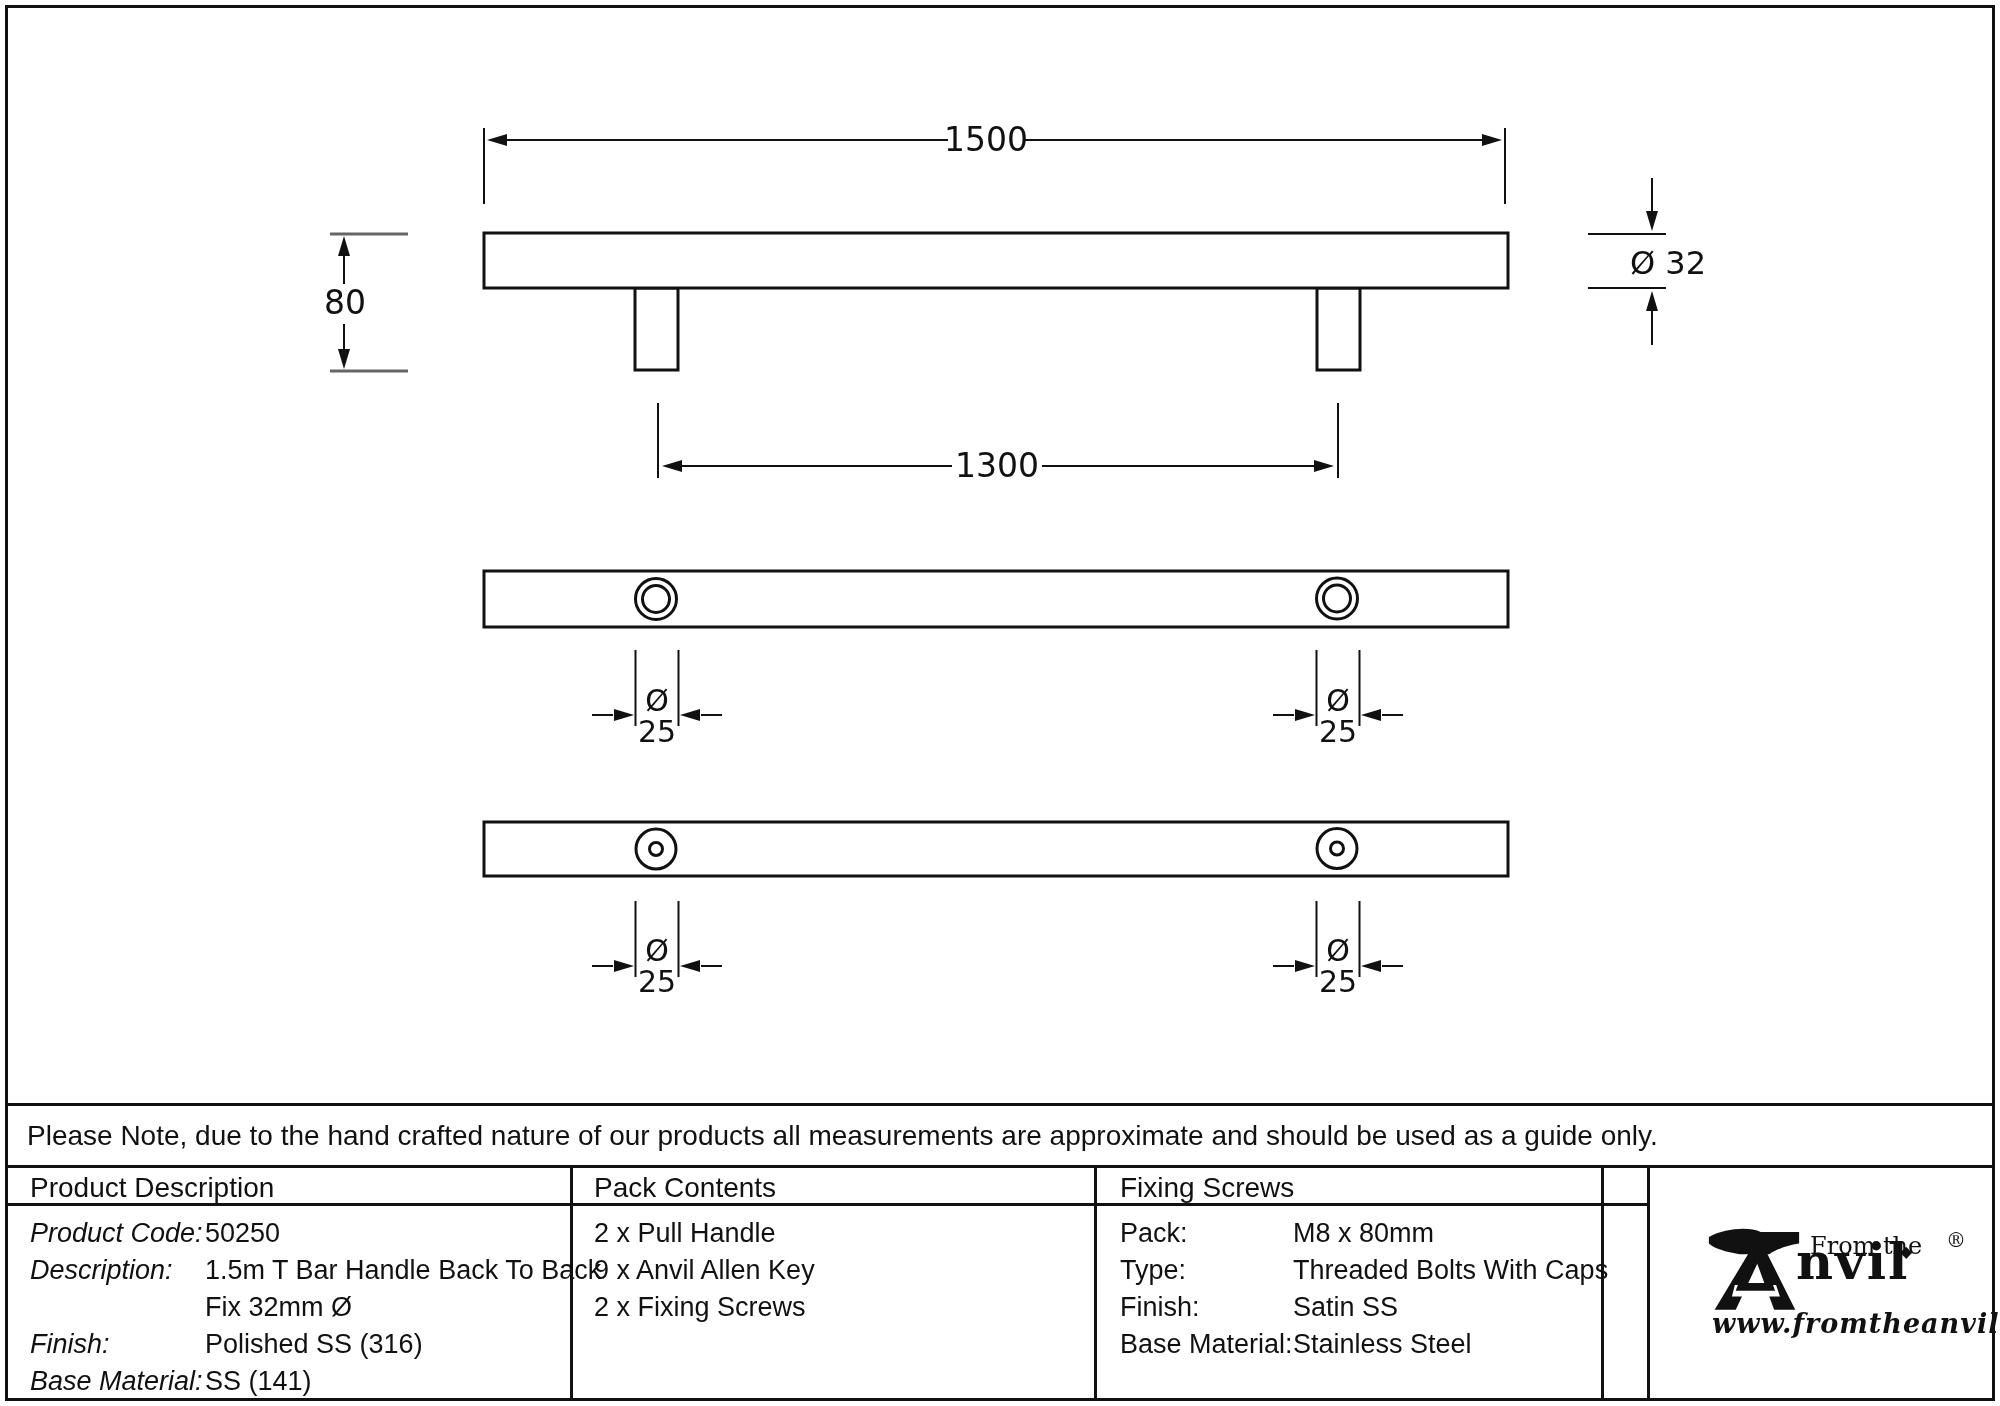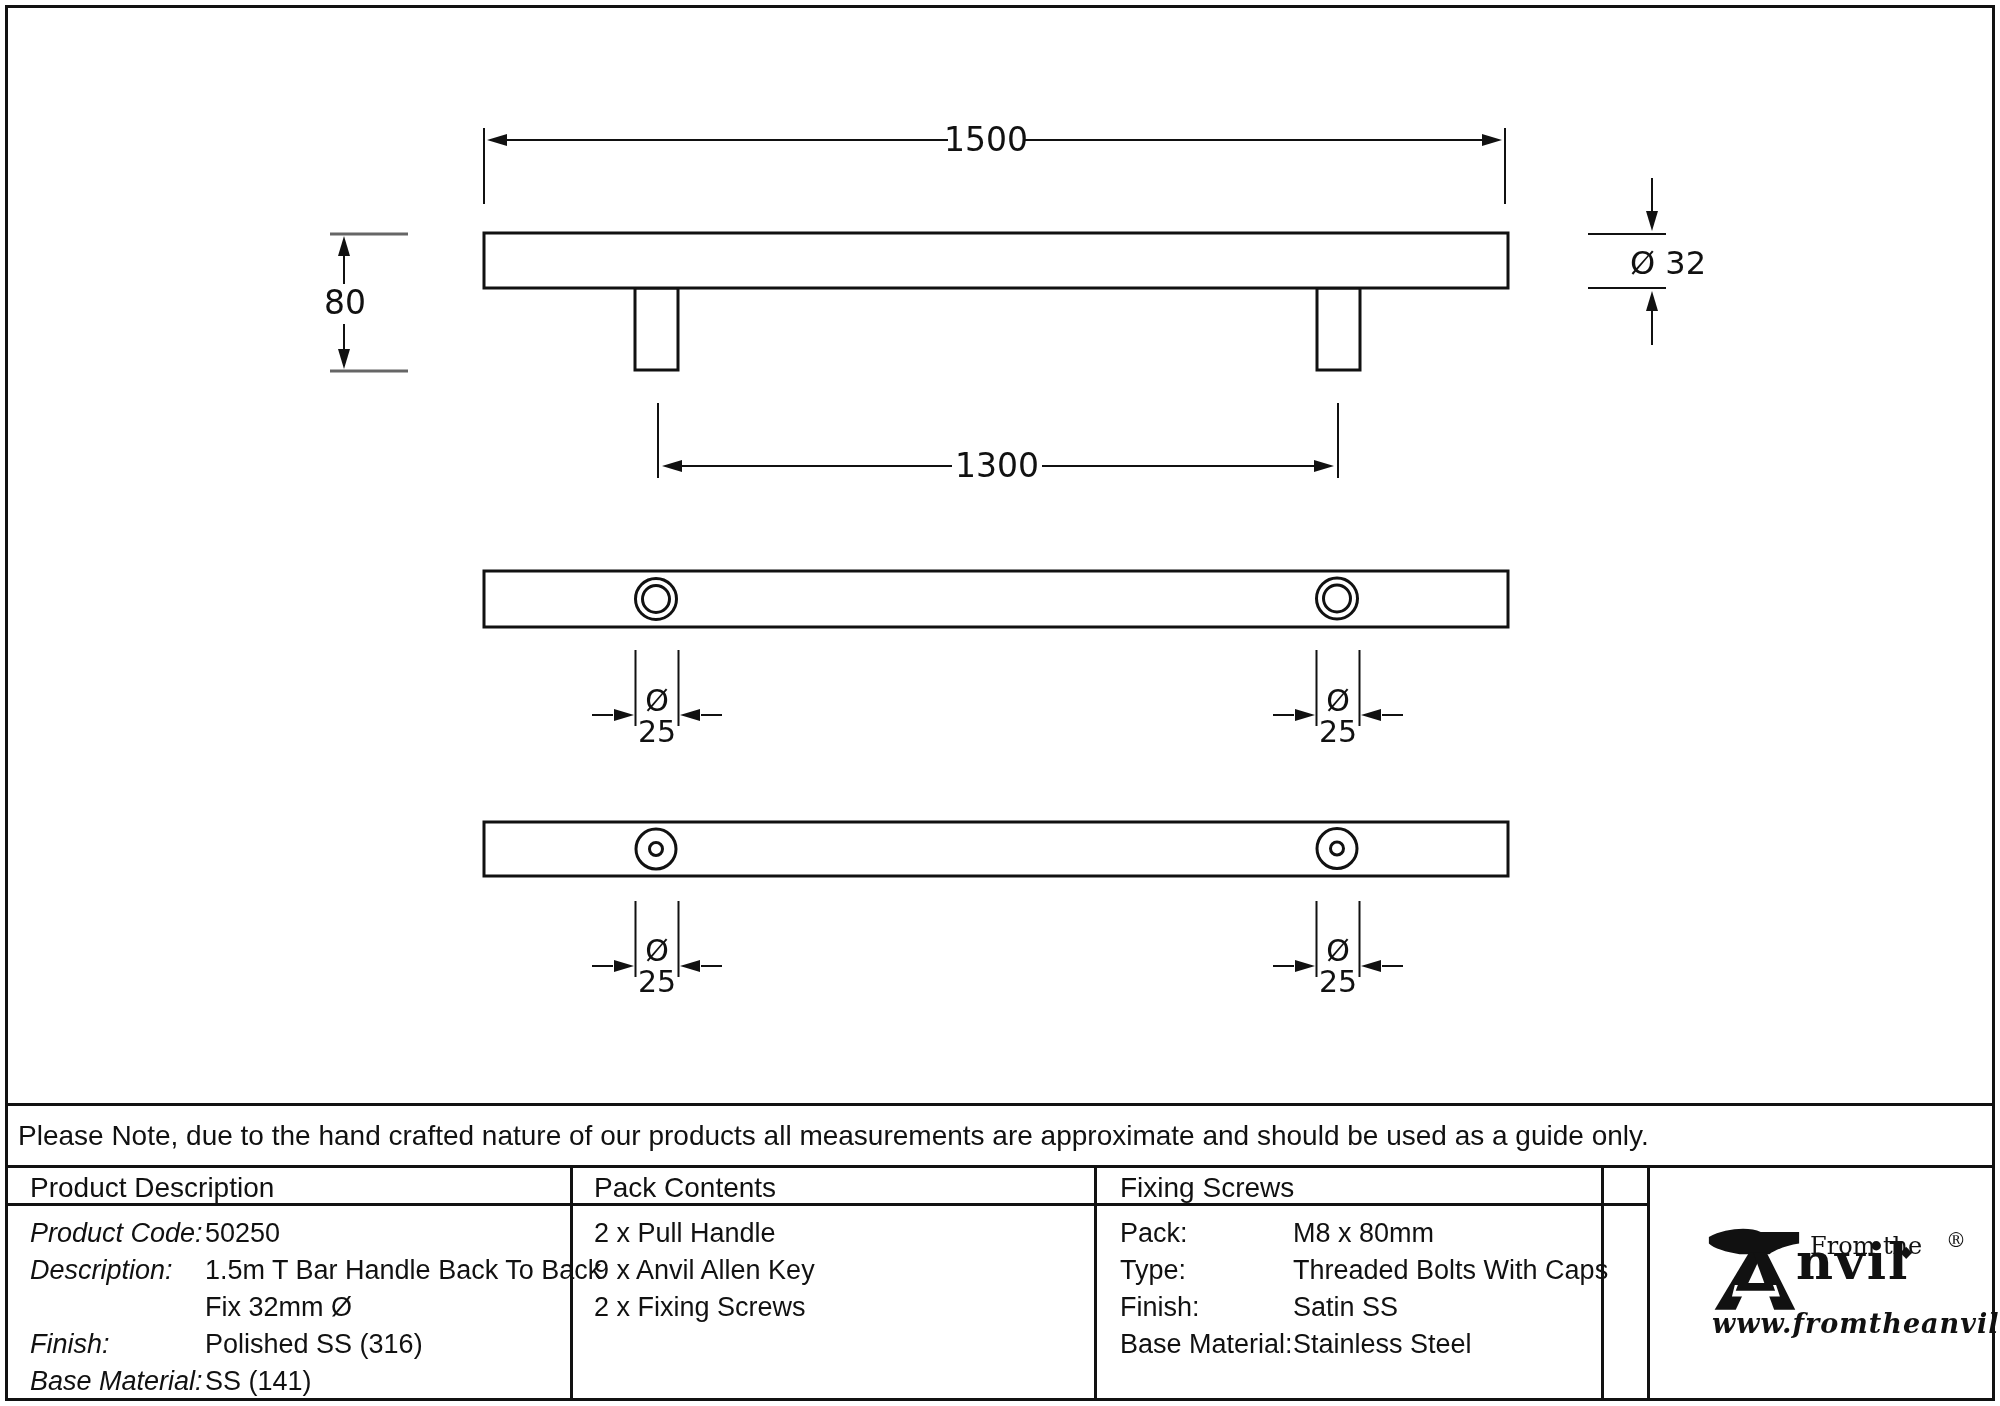--- a/index.html
+++ b/index.html
@@ -4,21 +4,21 @@
 <style>
   html,body{margin:0;padding:0;background:#fff;}
   body{width:2000px;height:1406px;position:relative;overflow:hidden;
        font-family:"Liberation Sans",sans-serif;color:#111;}
   .abs{position:absolute;}
   .page-border{position:absolute;left:5px;top:5px;right:5px;bottom:5px;
        border:3px solid #111;box-sizing:border-box;}
   svg text{font-family:"DejaVu Sans","Liberation Sans",sans-serif;fill:#111;}
   .note-row{position:absolute;left:5px;right:5px;top:1103px;height:65px;
        border-top:3px solid #111;border-bottom:3px solid #111;box-sizing:border-box;
-       display:flex;align-items:center;padding-left:13px;font-size:28px;}
+       display:flex;align-items:center;padding-left:22px;font-size:28px;}
   .vline{position:absolute;width:3px;background:#111;top:1165px;height:236px;}
   .hdr-sep{position:absolute;left:5px;top:1203px;width:1645px;height:3px;background:#111;}
   .hdr{position:absolute;top:1172px;font-size:28px;}
   .cell{position:absolute;top:1215px;font-size:27px;line-height:37px;}
   .row{display:flex;}
   .lbl{display:inline-block;}
   .pi .lbl{width:175px;font-style:italic;}
   .fs .lbl{width:173px;}
   .logo-box{position:absolute;left:1650px;top:1168px;width:379px;height:230px;}
   .from-the{position:absolute;left:160px;top:64px;font-family:"DejaVu Serif",serif;font-size:24px;}

